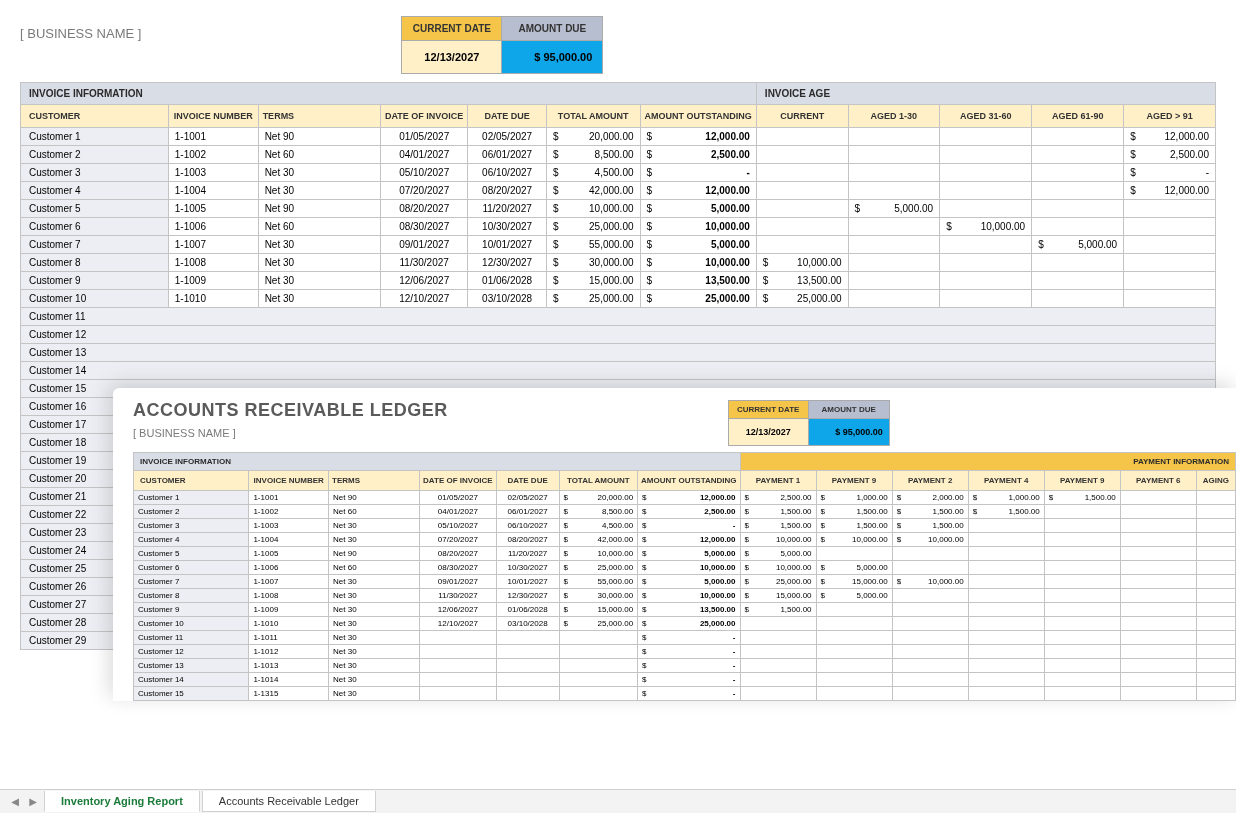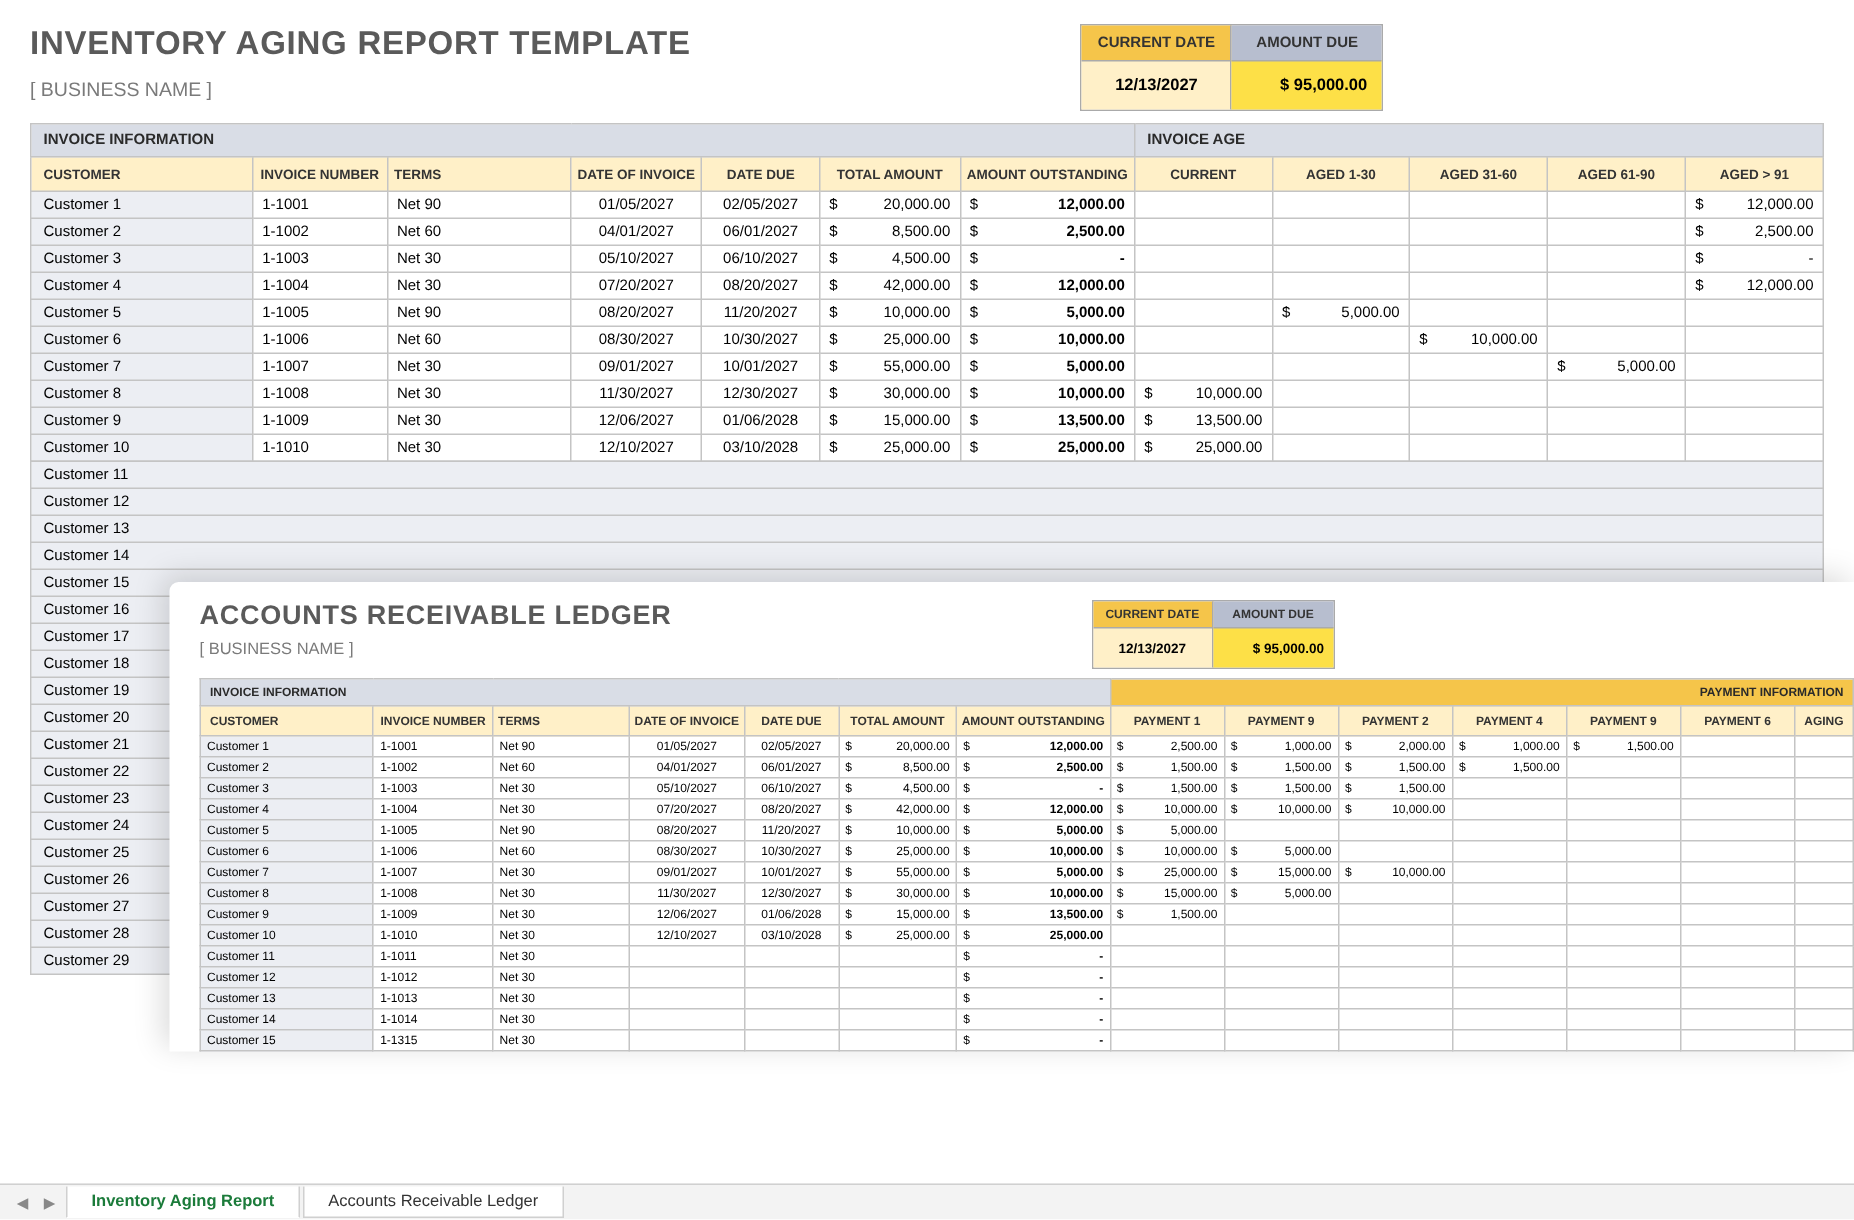--- a/index.html
+++ b/index.html
@@ -16,21 +16,21 @@
   .sheet2 .title-block h1 { font-size: 18px; }
   .sheet2 .title-block .subtitle { font-size: 11px; margin-top: 6px; }
   
   .summary-box { display: flex; border: 1px solid #aaa; }
   .summary-box .col { display: flex; flex-direction: column; }
   .summary-box .hd { font-size: 10px; font-weight: bold; text-align: center; padding: 6px 10px; color: #333; }
   .summary-box .val { font-size: 11px; font-weight: bold; text-align: center; padding: 10px 10px; }
   .col-date .hd { background: #f5c54a; border-right: 1px solid #aaa; }
   .col-date .val { background: #fff0c8; border-right: 1px solid #aaa; border-top: 1px solid #aaa; }
   .col-amt .hd { background: #b7becf; }
-  .col-amt .val { background: #fde047; border-top: 1px solid #aaa; text-align: right; }
+  .col-amt .val { background: #0ea5e9; border-top: 1px solid #aaa; text-align: right; }
   .sheet1 .summary-box { margin-left: 220px; }
   .sheet1 .summary-box .col { width: 100px; }
   .sheet2 .summary-box { margin-left: 240px; }
   .sheet2 .summary-box .col { width: 80px; }
   .sheet2 .summary-box .hd { font-size: 8px; padding: 4px 6px; }
   .sheet2 .summary-box .val { font-size: 9px; padding: 8px 6px; }
   
   table { border-collapse: collapse; width: 100%; }
   th, td { border: 1px solid #c4c4c4; padding: 3px 6px; font-size: 10px; white-space: nowrap; }
   .section-th { background: #d9dde6; font-weight: bold; text-align: left; font-size: 10px; padding: 5px 8px; color: #2a2a2a; }
@@ -50,21 +50,20 @@
   .tab-bar .nav { width: 18px; text-align: center; color: #888; font-size: 10px; }
   .tab { padding: 4px 16px; font-size: 11px; border: 1px solid #d0d0d0; border-top: none; background: #fff; color: #333; margin-left: 2px; }
   .tab.active { color: #1b7b3a; font-weight: bold; border-bottom: 1px solid #fff; background: #fff; }
 </style>
 </head>
 <body>
 
 <div class="sheet1">
   <div class="header">
     <div class="title-block">
-      <h1>INVENTORY AGING REPORT TEMPLATE</h1>
       <div class="subtitle">[ BUSINESS NAME ]</div>
     </div>
     <div class="summary-box">
       <div class="col col-date">
         <div class="hd">CURRENT DATE</div>
         <div class="val">12/13/2027</div>
       </div>
       <div class="col col-amt">
         <div class="hd">AMOUNT DUE</div>
         <div class="val">$       95,000.00</div>

